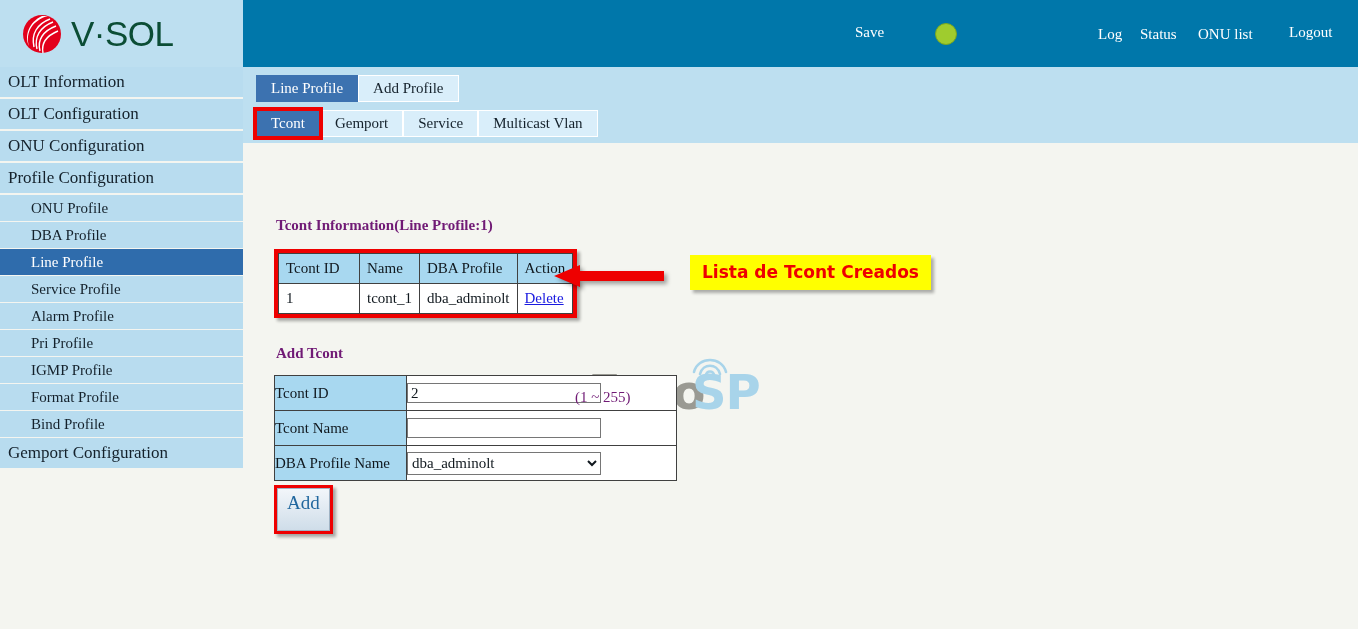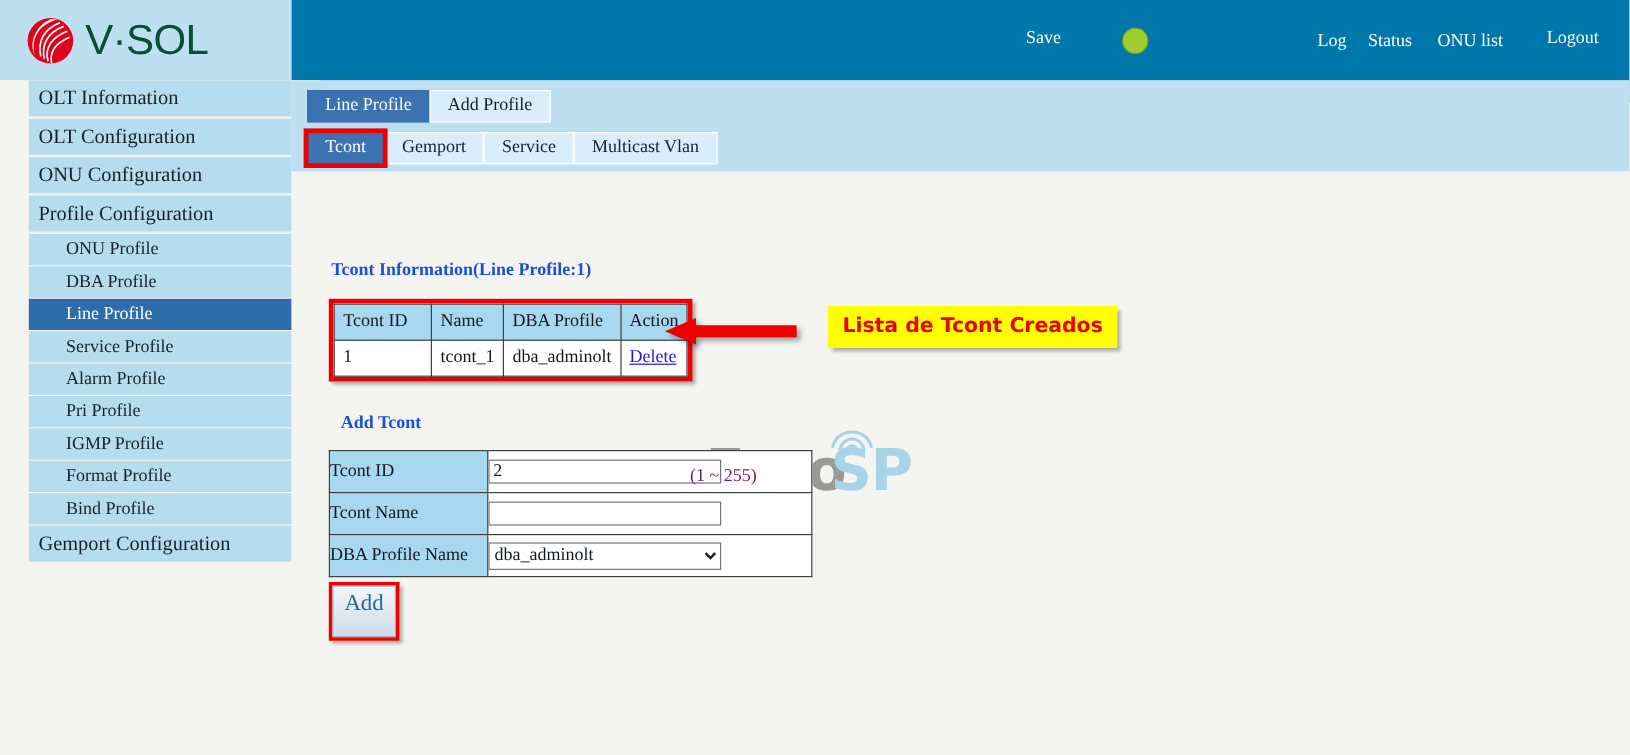--- a/index.html
+++ b/index.html
@@ -71,21 +71,20 @@
     background: #9fcc2e;
     border: 1px solid #7aa81f;
   }
 
   
   #sidebar {
     position: absolute;
     left: 0; top: 67px;
     width: 243px;
     background: #f4f5f0;
-    padding-left: 24px;
   }
   .menu-top, .menu-sub {
     display: block;
     background: #b8dcef;
     color: #14212b;
     box-sizing: border-box;
     cursor: pointer;
     white-space: nowrap;
     overflow: hidden;
   }
@@ -151,25 +150,25 @@
     position: absolute;
     left: 0; top: 76px;
     width: 1115px; height: 486px;
     background: #f4f5f0;
   }
 
   .sec-title {
     position: absolute;
     font-weight: bold;
     font-size: 15px;
-    color: #1d4ed8;
+    color: #701a75;
     white-space: nowrap;
   }
   #title-tcont-info { left: 33px; top: 74px; }
-  #title-add-tcont { left: 41px; top: 202px; }
+  #title-add-tcont { left: 33px; top: 202px; }
 
   
   #info-table-shell {
     position: absolute;
     left: 31px; top: 106px;
     border: 4px solid #ee0000;
     box-shadow: 3px 3px 3px rgba(0,0,0,.32);
     z-index: 3;
   }
   table.grid {

